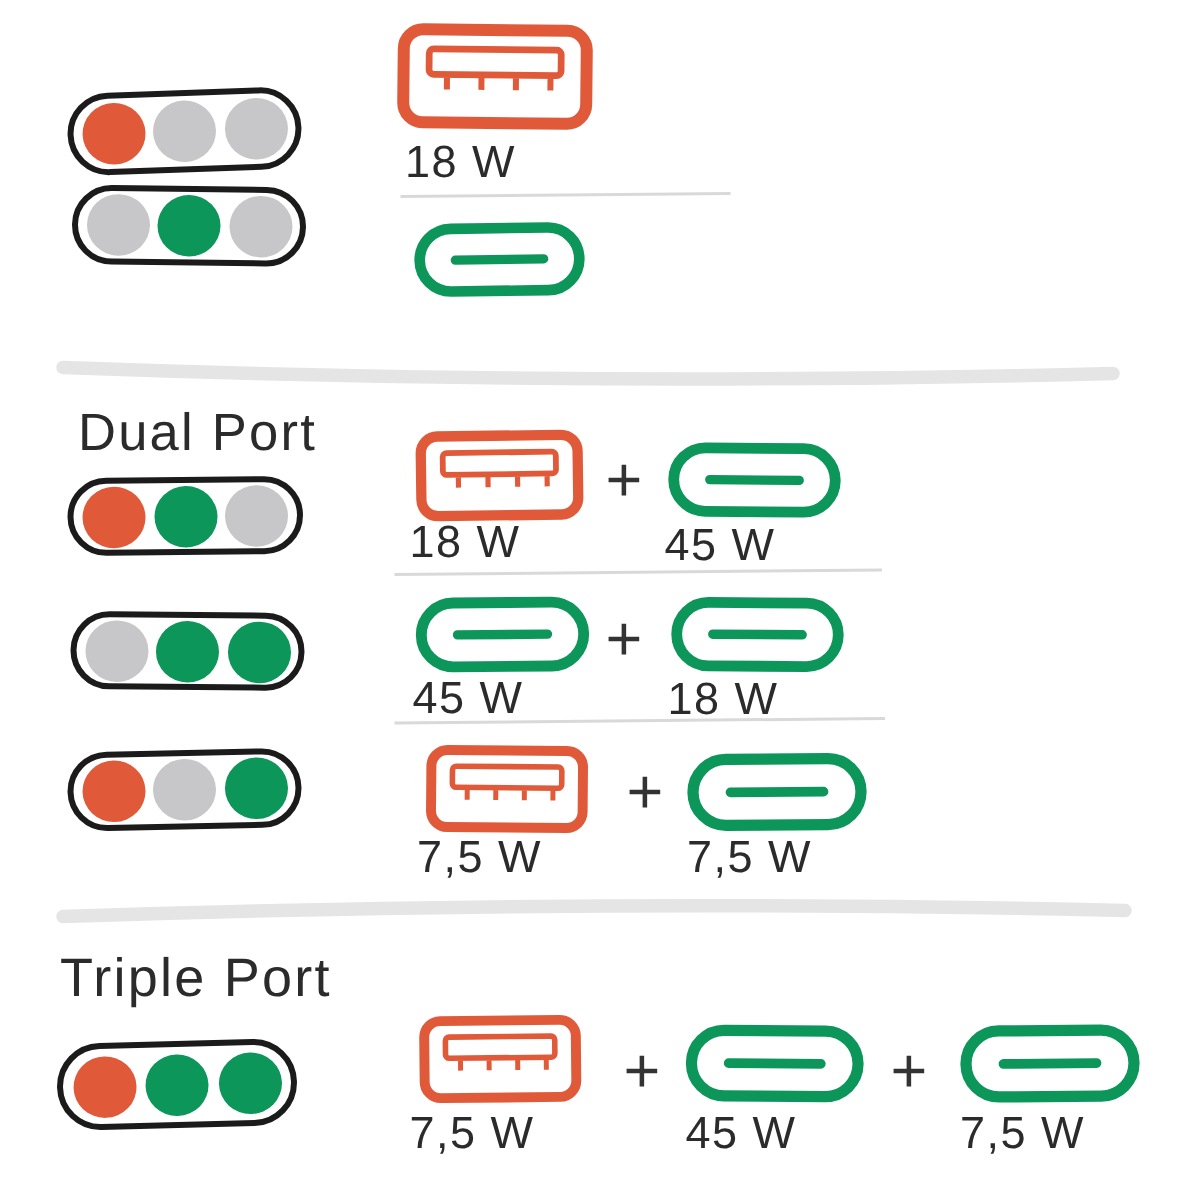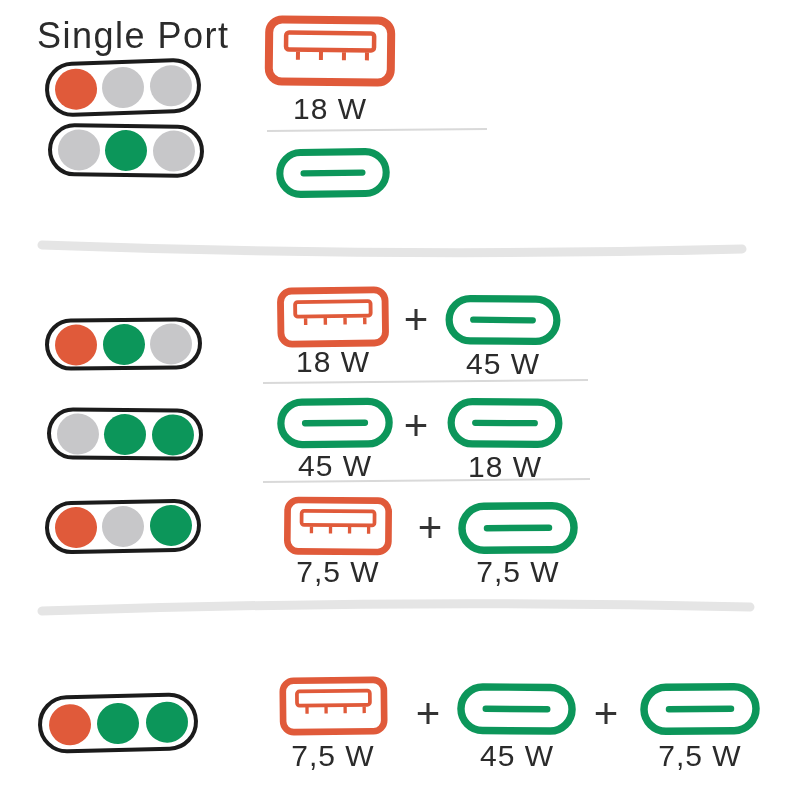--- a/index.html
+++ b/index.html
@@ -2,21 +2,21 @@
 <html style="--orange: #E05A3A; --green: #0C965A; --gray: #C7C7C9; --ink: #1B1B1B; --text: #2B2B2B; --divider-thick: #E5E5E5; --divider-thin: #D9D9D9;"><head>
 <meta charset="utf-8">
 <style>
   html,body{margin:0;padding:0;background:#ffffff;}
   #canvas{
     position:relative;width:800px;height:800px;background:#ffffff;overflow:hidden;
     font-family:"Liberation Sans","DejaVu Sans",sans-serif;color:var(--text,#2b2b2b);
   }
   .abs{position:absolute;}
   .title{font-size:36px;letter-spacing:1.5px;color:var(--text,#2b2b2b);white-space:nowrap;}
-  .watt{font-size:30px;letter-spacing:1px;text-align:center;width:120px;color:var(--text,#2b2b2b);white-space:nowrap;}
+  .watt{font-size:30px;letter-spacing:1px;width:120px;color:var(--text,#2b2b2b);white-space:nowrap;}
   .plus{font-size:42px;font-weight:300;width:40px;text-align:center;color:#333;}
   
   .pill{
     box-sizing:border-box;border:4.5px solid var(--ink,#1b1b1b);border-radius:32px;
     background:#fff;display:flex;align-items:center;justify-content:space-evenly;
   }
   .dot{width:42px;height:41px;border-radius:50%;background:#ccc;}
   
   .stroke-a{stroke:var(--orange,#e05a3a);fill:none;}
   .stroke-c{stroke:var(--green,#0d9a5e);fill:none;}
@@ -29,21 +29,20 @@
 <div id="canvas">
 
   <svg class="abs divider-layer" width="800" height="800" viewBox="0 0 800 800">
     <path d="M42,245 Q400,258 742,249" stroke="var(--divider-thick,#e5e5e5)" stroke-width="9" stroke-linecap="round" fill="none"></path>
     <path d="M42,611 Q400,599 750,607" stroke="var(--divider-thick,#e5e5e5)" stroke-width="9" stroke-linecap="round" fill="none"></path>
     <path d="M267,131 L487,129" stroke="var(--divider-thin,#d9d9d9)" stroke-width="2" fill="none"></path>
     <path d="M263,383 L588,380" stroke="var(--divider-thin,#d9d9d9)" stroke-width="2" fill="none"></path>
     <path d="M263,482 L590,479" stroke="var(--divider-thin,#d9d9d9)" stroke-width="2" fill="none"></path>
   </svg>
 
-  <div class="abs title" style="left:37px;top:15px;">Single Port</div>
 
   <div class="abs pill" style="left:45px;top:60px;width:156px;height:55px;transform:rotate(-2deg);">
     <span class="dot" style="background: rgb(224, 90, 58);"></span>
     <span class="dot" style="background: rgb(199, 199, 201);"></span>
     <span class="dot" style="background: rgb(199, 199, 201);"></span>
   </div>
   <svg class="abs" style="left:265px;top:16px;transform:rotate(.6deg);" width="130" height="70" viewBox="0 0 130 70">
     <rect class="stroke-a" x="4" y="4" width="122" height="62" rx="13" stroke-width="8"></rect>
     <rect class="stroke-a" x="21" y="17" width="88" height="17" rx="3" stroke-width="4.5"></rect>
     <path class="stroke-a" d="M33,36 v8 M56,36 v8 M79,36 v8 M102,36 v8" stroke-width="4"></path>
@@ -53,20 +52,21 @@
   <div class="abs pill" style="left:48px;top:124px;width:156px;height:53px;transform:rotate(.7deg);">
     <span class="dot" style="background: rgb(199, 199, 201);"></span>
     <span class="dot" style="background: rgb(12, 150, 90);"></span>
     <span class="dot" style="background: rgb(199, 199, 201);"></span>
   </div>
   <svg class="abs" style="left:276px;top:147px;transform:rotate(-.8deg);" width="114" height="52" viewBox="0 0 120 52">
     <rect class="stroke-c" x="4" y="4" width="112" height="44" rx="22" stroke-width="7.5"></rect>
     <line class="stroke-c" x1="29" y1="26" x2="91" y2="26" stroke-width="6.5" stroke-linecap="round"></line>
   </svg>
 
+  <div class="abs title" style="left:52px;top:269px;font-size:35px;">Dual Port</div>
 
   <div class="abs pill" style="left:45px;top:318px;width:157px;height:52px;transform:rotate(-.6deg);">
     <span class="dot" style="background: rgb(224, 90, 58);"></span>
     <span class="dot" style="background: rgb(12, 150, 90);"></span>
     <span class="dot" style="background: rgb(199, 199, 201);"></span>
   </div>
   <svg class="abs" style="left:272px;top:287px;transform:rotate(-.8deg);" width="122" height="60" viewBox="0 0 130 70">
     <rect class="stroke-a" x="4" y="4" width="122" height="62" rx="13" stroke-width="8"></rect>
     <rect class="stroke-a" x="21" y="17" width="88" height="17" rx="3" stroke-width="4.5"></rect>
     <path class="stroke-a" d="M33,36 v8 M56,36 v8 M79,36 v8 M102,36 v8" stroke-width="4"></path>
@@ -107,20 +107,21 @@
     <path class="stroke-a" d="M33,36 v8 M56,36 v8 M79,36 v8 M102,36 v8" stroke-width="4"></path>
   </svg>
   <div class="abs watt" style="left:278px;top:555px;">7,5 W</div>
   <div class="abs plus" style="left:410px;top:504px;">+</div>
   <svg class="abs" style="left:455px;top:502px;transform:rotate(-.4deg);" width="126" height="52" viewBox="0 0 120 52">
     <rect class="stroke-c" x="4" y="4" width="112" height="44" rx="22" stroke-width="7.5"></rect>
     <line class="stroke-c" x1="29" y1="26" x2="91" y2="26" stroke-width="6.5" stroke-linecap="round"></line>
   </svg>
   <div class="abs watt" style="left:458px;top:555px;">7,5 W</div>
 
+  <div class="abs title" style="left:40px;top:631px;">Triple Port</div>
 
   <div class="abs pill" style="left:38px;top:694px;width:160px;height:58px;transform:rotate(-1.5deg);">
     <span class="dot" style="background: rgb(224, 90, 58);"></span>
     <span class="dot" style="background: rgb(12, 150, 90);"></span>
     <span class="dot" style="background: rgb(12, 150, 90);"></span>
   </div>
   <svg class="abs" style="left:270px;top:677px;transform:rotate(-.6deg);" width="127" height="58" viewBox="0 0 130 70">
     <rect class="stroke-a" x="4" y="4" width="122" height="62" rx="13" stroke-width="8"></rect>
     <rect class="stroke-a" x="21" y="17" width="88" height="17" rx="3" stroke-width="4.5"></rect>
     <path class="stroke-a" d="M33,36 v8 M56,36 v8 M79,36 v8 M102,36 v8" stroke-width="4"></path>

